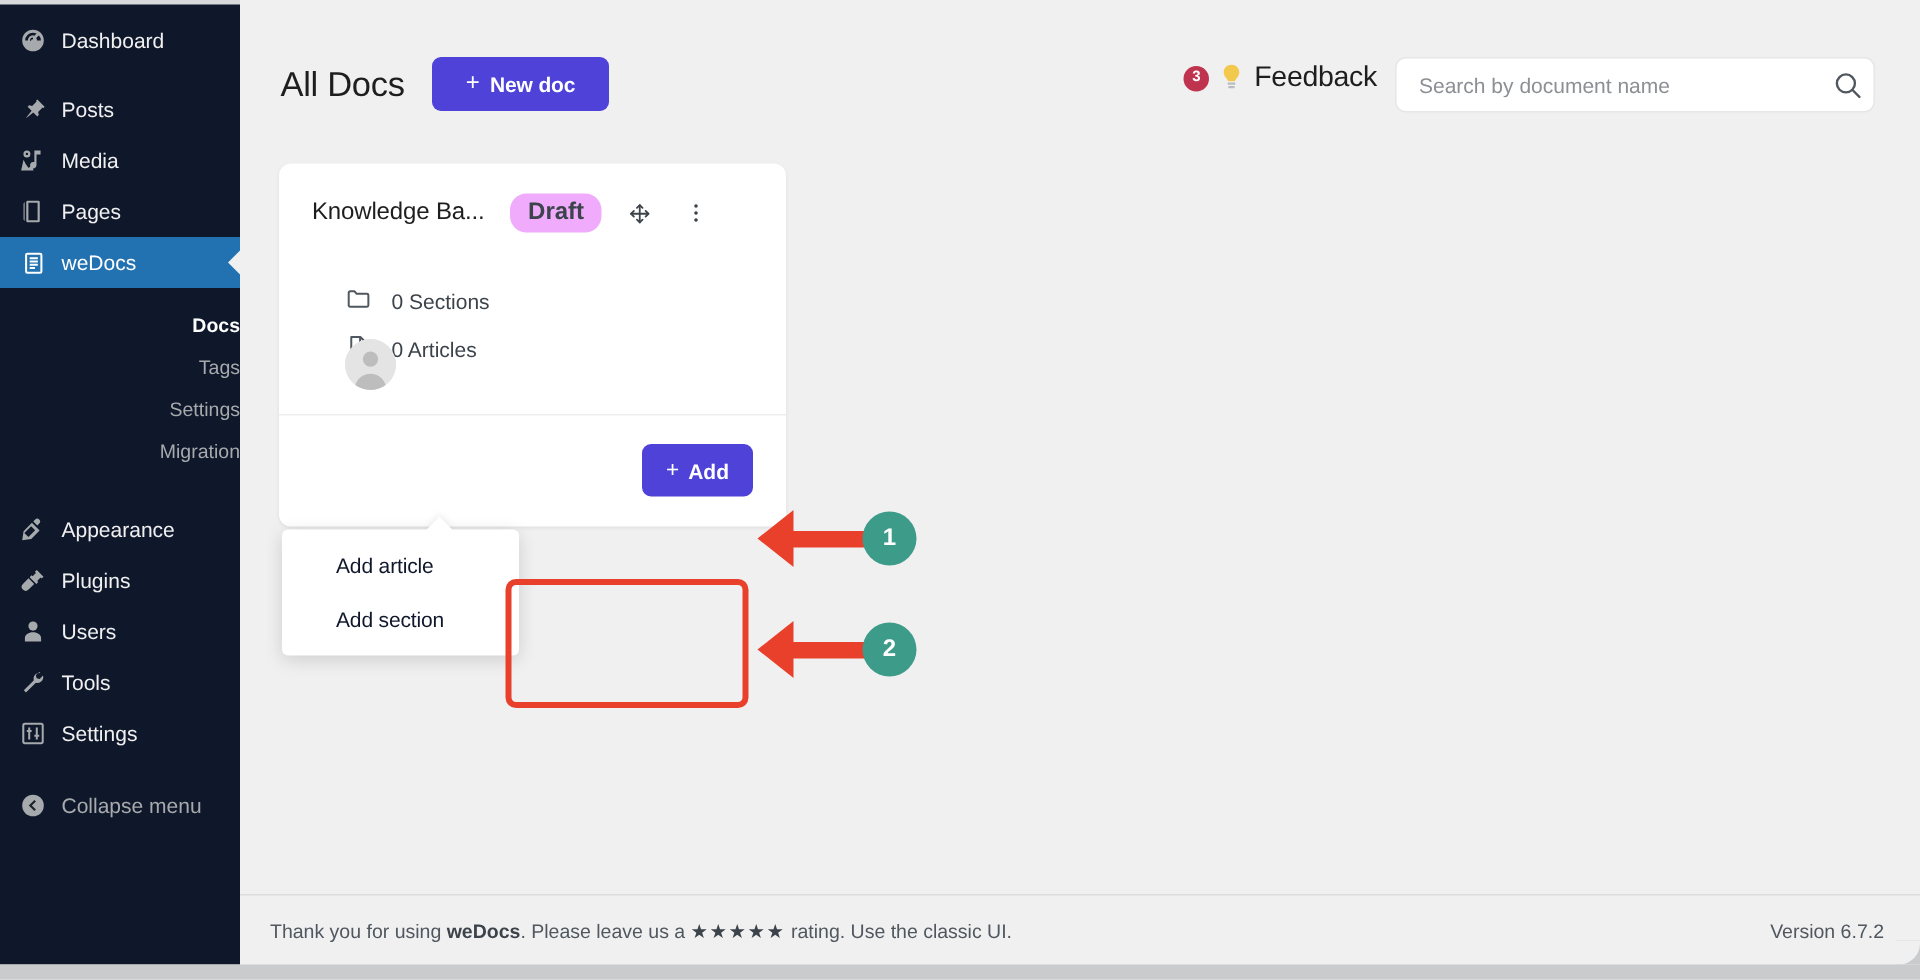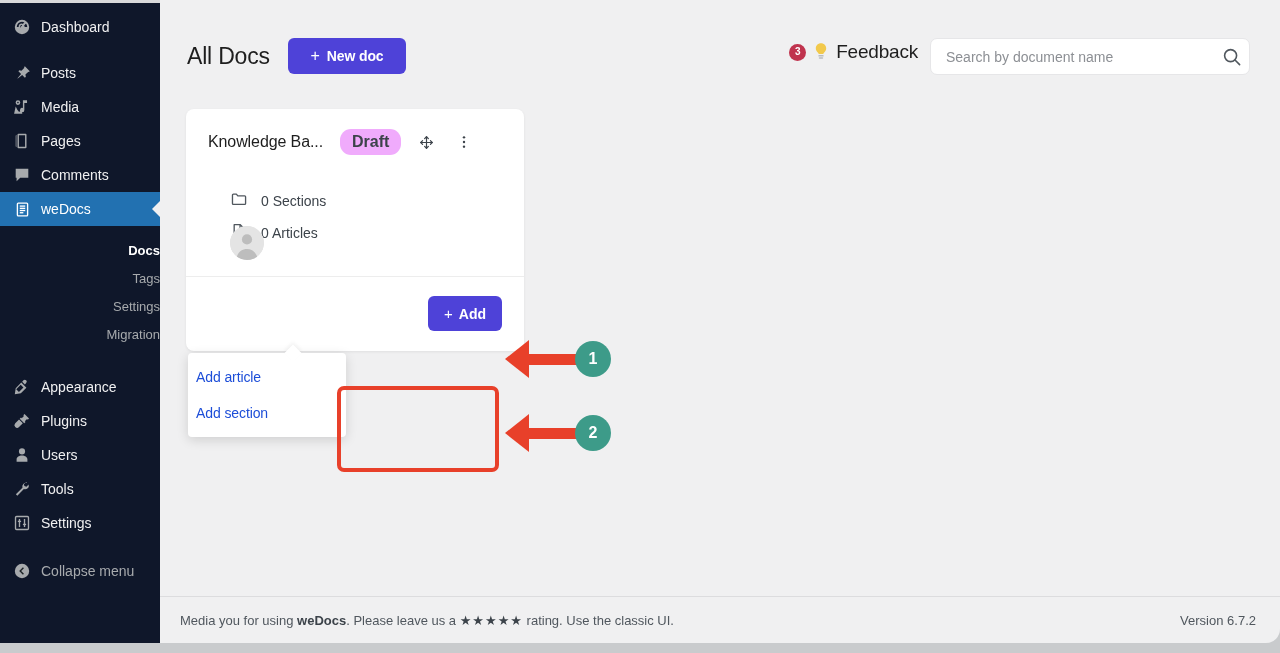--- a/index.html
+++ b/index.html
@@ -217,22 +217,22 @@
   #add-menu::before {
     content:"";
     position:absolute; top:-6px; right:47px;
     width:12px;height:12px;background:#fff;
     transform:rotate(45deg);
     box-shadow:-2px -2px 4px rgba(0,0,0,0.05);
   }
   .menu-item {
     height:36px;
     display:flex; align-items:center;
-    padding-left:8px;
-    font-size:14px; color:#1d4ed8;
+    padding-left:36px;
+    font-size:14px; color:#0f172a;
     cursor:pointer;
     letter-spacing:-0.1px;
   }
 
   
   #footer {
     position:absolute; left:160px; bottom:10px;
     width:1120px; height:46px;
     border-top:1px solid #dcdcde;
     background:#f0f0f1;
@@ -335,28 +335,20 @@
 
     <div class="nav-item">
       <span class="ico">
         <svg width="18" height="18" viewBox="0 0 20 20" fill="currentColor">
             <path d="M6 2h8a1 1 0 011 1v14a1 1 0 01-1 1H6a1 1 0 01-1-1V3a1 1 0 011-1zm.6 1.6v12.8h6.8V3.6H6.6zM3 4.4v11.2c0 .6.3 1.1.8 1.3V3.1c-.5.2-.8.7-.8 1.3z"></path>
           </svg>
       </span>
       <span class="lbl">Pages</span>
     </div>
 
-    <div class="nav-item">
-      <span class="ico">
-        <svg width="18" height="18" viewBox="0 0 20 20" fill="currentColor">
-            <path d="M3 3h14v10H8l-4 4v-4H3V3z"></path>
-          </svg>
-      </span>
-      <span class="lbl">Comments</span>
-    </div>
 
     <div class="nav-item active">
       <span class="ico">
         <svg width="17" height="17" viewBox="0 0 20 20" fill="none" stroke="currentColor" stroke-width="1.6">
           <rect x="4" y="2.5" width="12" height="15" rx="1"></rect>
           <line x1="6.8" y1="6" x2="13.2" y2="6"></line>
           <line x1="6.8" y1="8.6" x2="13.2" y2="8.6"></line>
           <line x1="6.8" y1="11.2" x2="13.2" y2="11.2"></line>
           <line x1="6.8" y1="13.8" x2="11" y2="13.8"></line>
         </svg>
@@ -544,21 +536,21 @@
             <span>Add section</span>
           </div>
         </div>
       </div>
     </div>
 
   </div>
 
   <div id="footer">
     <div id="footer-left">
-      <span>Media you for using </span><b>weDocs</b><span>. Please leave us a </span><span class="stars">★★★★★</span><span> rating. Use the classic UI.</span>
+      <span>Thank you for using </span><b>weDocs</b><span>. Please leave us a </span><span class="stars">★★★★★</span><span> rating. Use the classic UI.</span>
     </div>
     <div id="footer-right">Version 6.7.2</div>
   </div>
 
   <div id="anno-box"></div>
 
   <div class="anno-arrow" style="left:505px; top:340px; width:80px; height:38px;">
     <div class="shaft" style="left:22px; top:13.5px; width:58px; background:#e8402a;"></div>
     <div class="head" style="left:0; top:0; border-right:24px solid #e8402a;"></div>
   </div>

